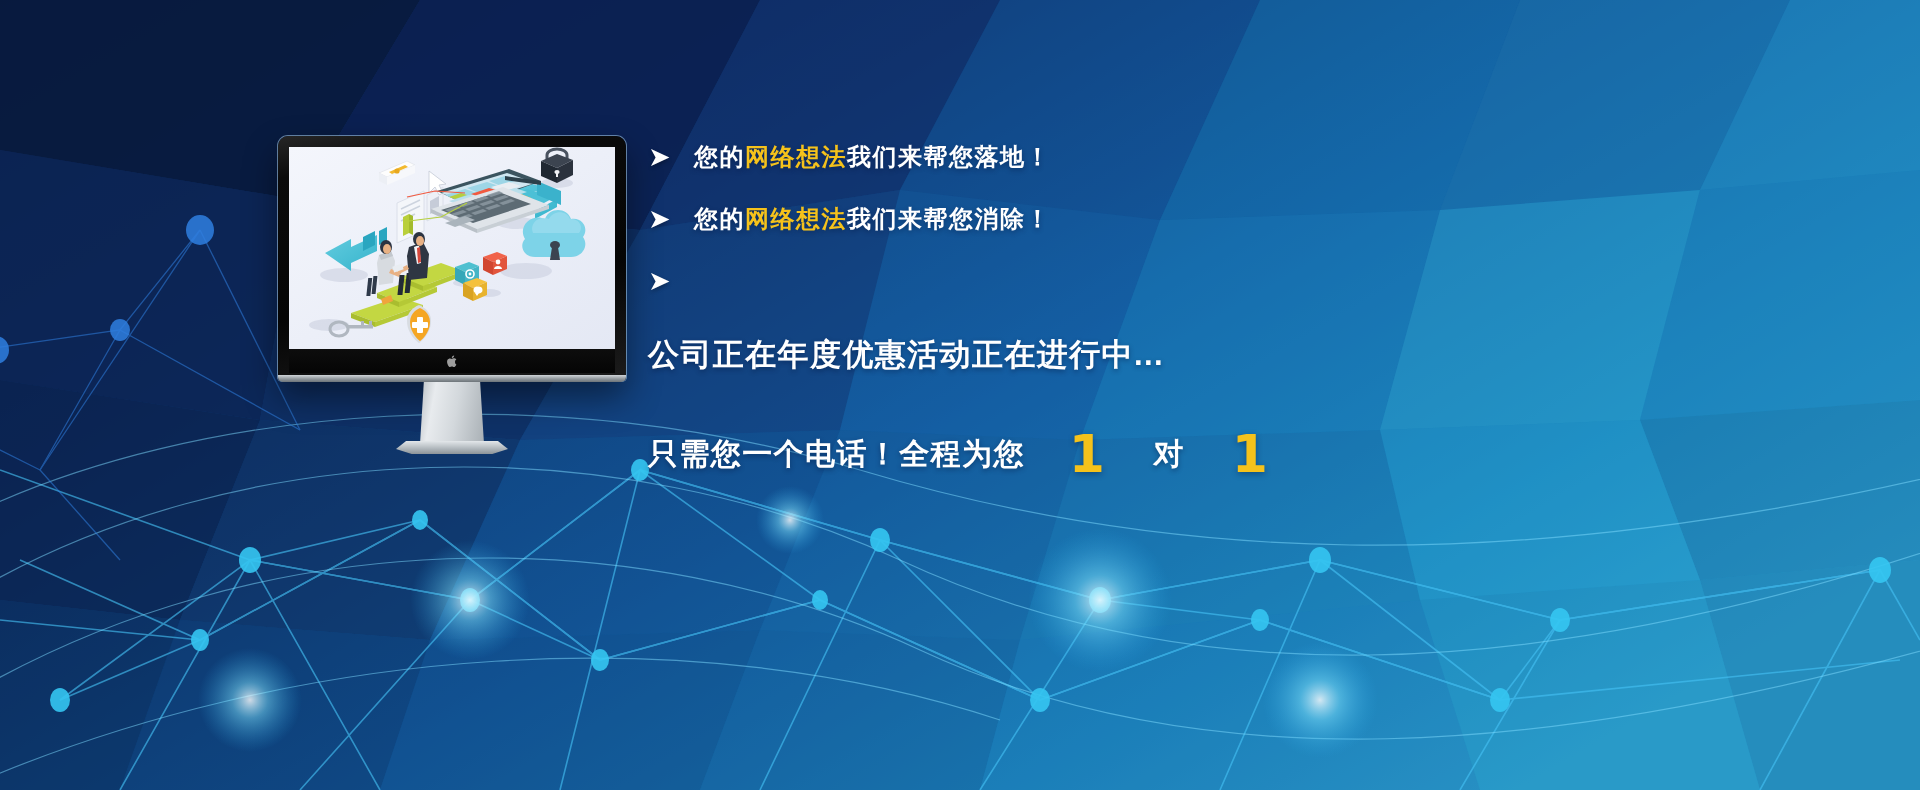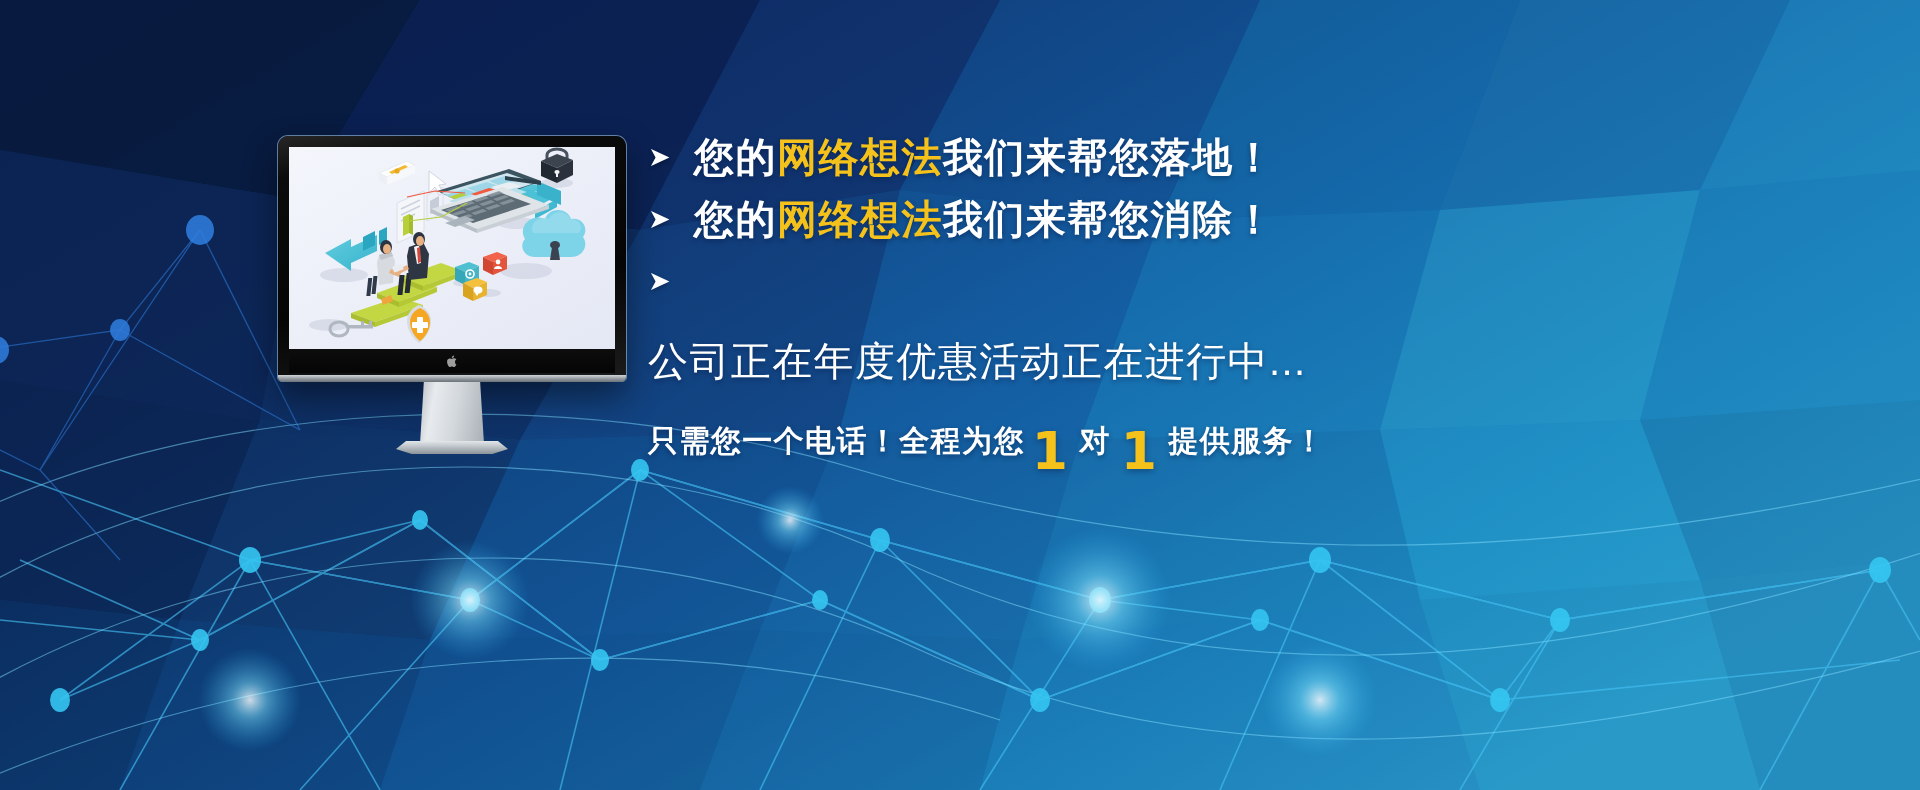--- a/index.html
+++ b/index.html
@@ -59,32 +59,32 @@
     position:absolute; left:648px; top:126px; width:1120px;
   }
   .bullet-row{
     display:flex; align-items:center; height:62px;
   }
   .bullet-arrow{
     width:46px; flex:0 0 46px; color:#ffffff; font-size:27px; line-height:1;
     text-shadow:0 2px 4px rgba(0,0,0,.32);
   }
   .bullet-text{
-    font-size:40px; font-weight:bold; letter-spacing:1.5px; white-space:nowrap;
+    font-size:24px; font-weight:bold; letter-spacing:1.5px; white-space:nowrap;
     color:#ffffff; text-shadow:0 2px 5px rgba(0,20,60,.45);
   }
   .hl{ color:#f5c21b; }
   #promo{
-    margin-top:22px; font-size:40px; font-weight:normal; letter-spacing:1.4px;
+    margin-top:22px; font-size:31px; font-weight:bold; letter-spacing:1.4px;
     color:#ffffff; white-space:nowrap; text-shadow:0 2px 5px rgba(0,20,60,.45);
   }
   #callout{
-    margin-top:32px; font-size:30px; font-weight:bold; letter-spacing:1.4px;
+    margin-top:48px; font-size:30px; font-weight:bold; letter-spacing:1.4px;
     color:#ffffff; white-space:nowrap; text-shadow:0 2px 5px rgba(0,20,60,.45);
-    display:flex; align-items:flex-start;
+    display:flex; align-items:center;gap:37px;
   }
   .big-one{
     color:#f5c21b; font-size:52px; font-weight:bold; padding:0 7px;
     font-family:"DejaVu Sans","Liberation Sans",sans-serif;
     text-shadow:0 2px 6px rgba(0,20,60,.4);
   }
   .mid{ padding:0 3px; }
 </style>
 </head>
 <body>
@@ -441,17 +441,16 @@
       <span class="bullet-arrow">➤</span>
     </div>
 
     <div id="promo">公司正在年度优惠活动正在进行中...</div>
 
     <div id="callout">
       <span>只需您一个电话！全程为您</span>
       <span class="big-one">1</span>
       <span class="mid">对</span>
       <span class="big-one">1</span>
-      <span class="mid">提供服务！</span>
     </div>
 
   </div>
 </div>
 
 </body></html>

